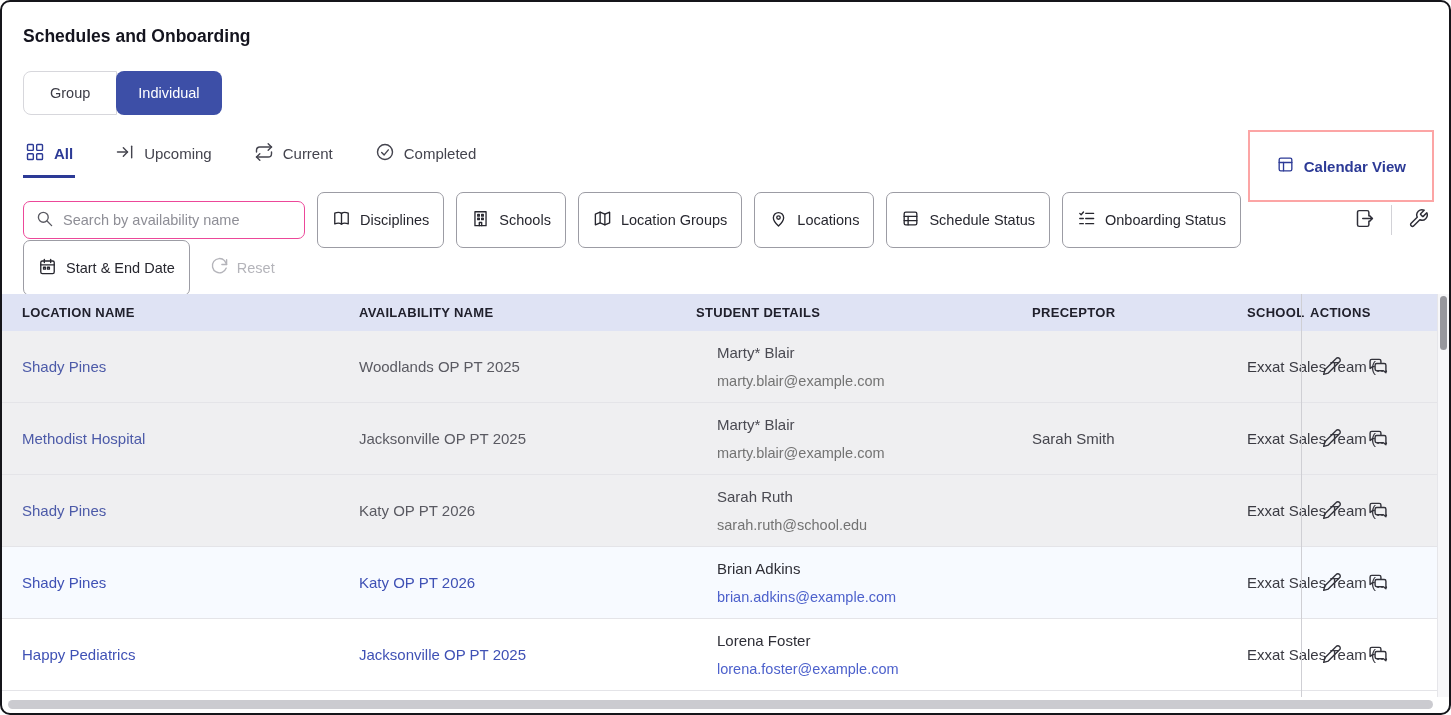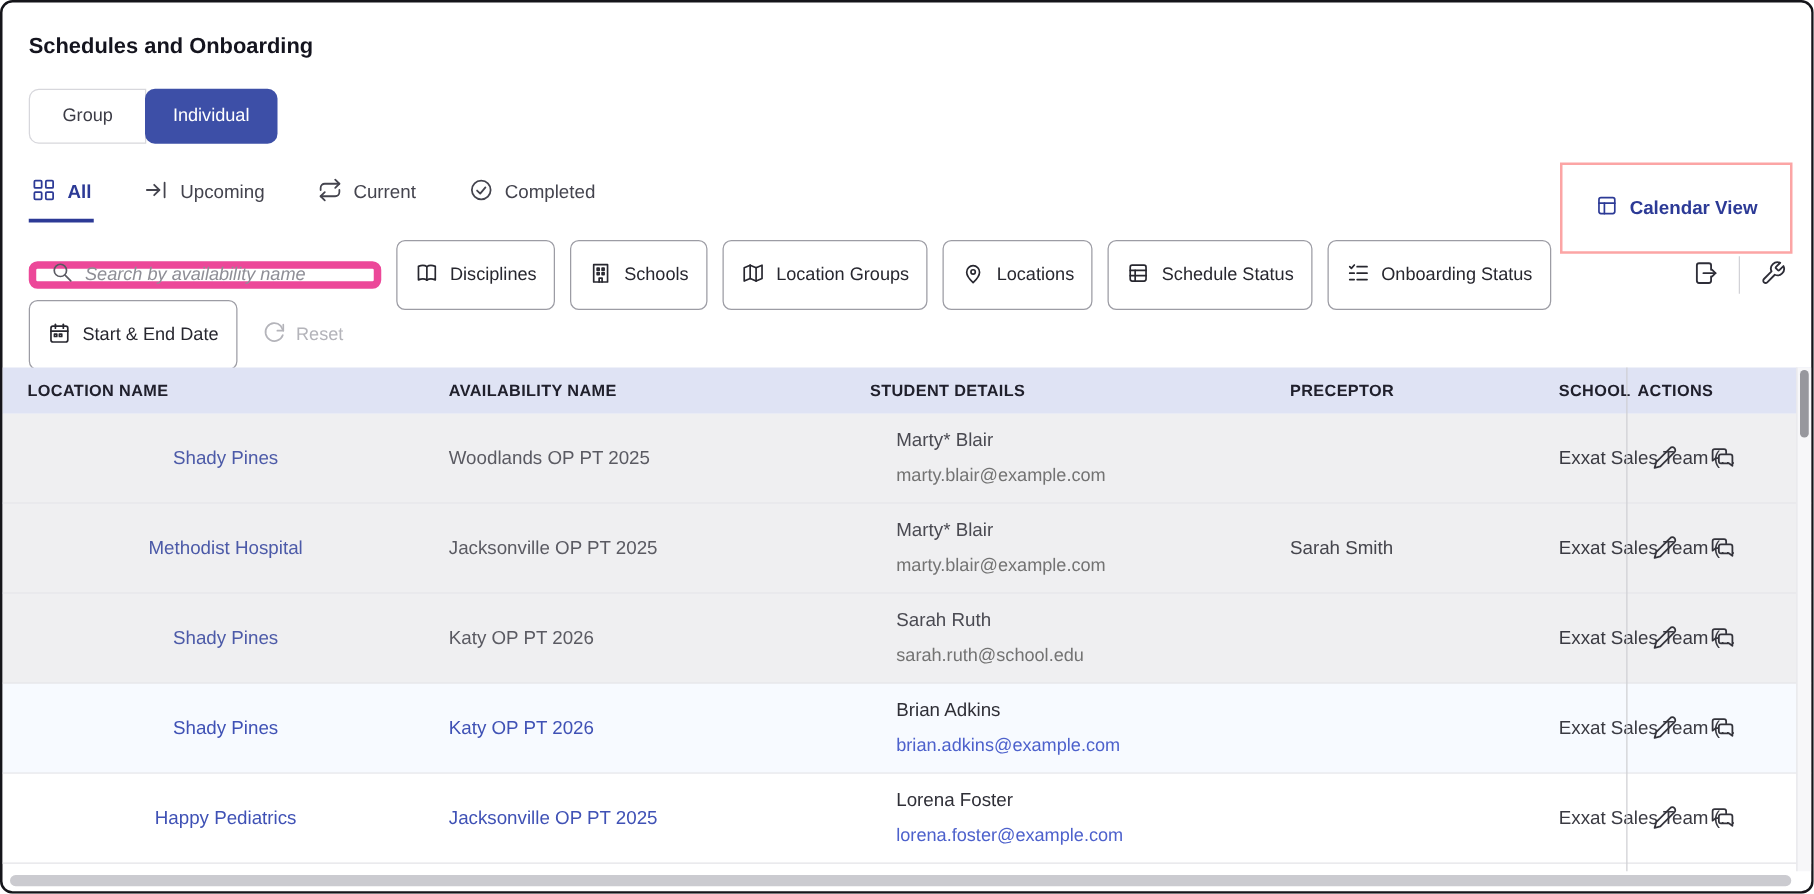--- a/index.html
+++ b/index.html
@@ -25,22 +25,22 @@
   .tab.active { color: #2c3a96; font-weight: 700; border-bottom-color: #2c3a96; }
   .tab .ic { width: 20px; height: 20px; }
 
   .cal-highlight { position: absolute; top: 128px; right: 15px; border: 2px solid #fca5a5; padding: 14px; }
   .cal-btn { display: flex; align-items: center; gap: 9px; padding: 9px 12px;
     color: #2c3a96; font-weight: 700; font-size: 15px; cursor: pointer; background: #fff; border: none;
     font-family: inherit; }
   .cal-btn .ic { width: 19px; height: 19px; }
 
   .frow1 { position: absolute; left: 21px; top: 190px; right: 16px; display: flex; align-items: center; gap: 12px; }
-  .search { width: 282px; height: 22px; border: 6px solid #ec4899; border-radius: 7px;
-    display: flex; align-items: center; gap: 9px; padding: 0 11px; color: #5a5a62; background: #fff; font-style: italic; }
+  .search { width: 282px; height: 38px; border: 1px solid #ec4899; border-radius: 7px;
+    display: flex; align-items: center; gap: 9px; padding: 0 11px; color: #5a5a62; background: #fff; }
   .search input { flex: 1; min-width: 0; border: none; outline: none; font: inherit; font-size: 14.5px; color: #333; background: transparent; }
   .search input::placeholder { color: #8e8e96; }
   .fbtn { height: 56px; border: 1px solid #9c9ca4; border-radius: 7px; background: #fff;
     display: flex; align-items: center; gap: 9px; padding: 0 14px; font-size: 14.5px; color: #27272f;
     cursor: pointer; font-family: inherit; white-space: nowrap; }
   .spacer { flex: 1; }
   .iconbtn { background: none; border: none; color: #2e2e38; cursor: pointer; padding: 4px; display: flex; }
   .iconbtn .ic { width: 21px; height: 21px; }
   .vdiv { width: 1px; height: 30px; background: #d2d2d7; }
 
@@ -50,21 +50,21 @@
 
   .table { position: absolute; left: 0; right: 0; top: 292px; bottom: 16px; }
   .thead { display: grid; grid-template-columns: 337px 337px 336px 215px 1fr; height: 37px;
     background: #dfe3f4; align-items: center; }
   .th { padding-left: 20px; font-size: 13px; font-weight: 700; color: #20202c; letter-spacing: 0.3px; }
   .row { display: grid; grid-template-columns: 337px 337px 336px 215px 1fr; height: 72px;
     border-bottom: 1px solid #e4e4e8; align-items: center; font-size: 15px; background: #fff; }
   .row.shaded { background: #efeff1; }
   .row.tint { background: #f7faff; }
   .cell { padding-left: 20px; }
-  .loc { color: #3f51b5; cursor: pointer; text-align: center; }
+  .loc { color: #3f51b5; cursor: pointer; }
   .row.shaded .loc { color: #4c5aa8; }
   .avail { color: #5a5a62; }
   .avail.link { color: #3f51b5; cursor: pointer; }
   .student { padding-left: 41px; line-height: 28px; }
   .sname { color: #2f2f37; }
   .row.shaded .sname { color: #4a4a52; }
   .semail { color: #4d61cc; font-size: 14.5px; cursor: pointer; }
   .row.shaded .semail { color: #737373; }
   .preceptor { color: #45454d; }
   .school { color: #3a3a42; white-space: nowrap; overflow: hidden; }

